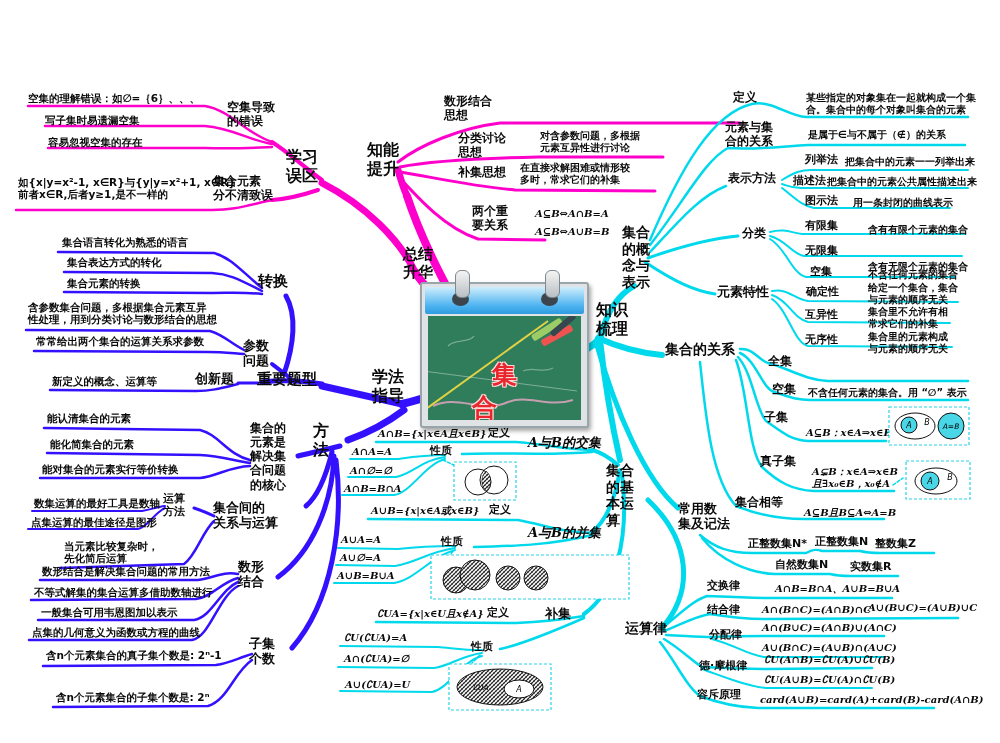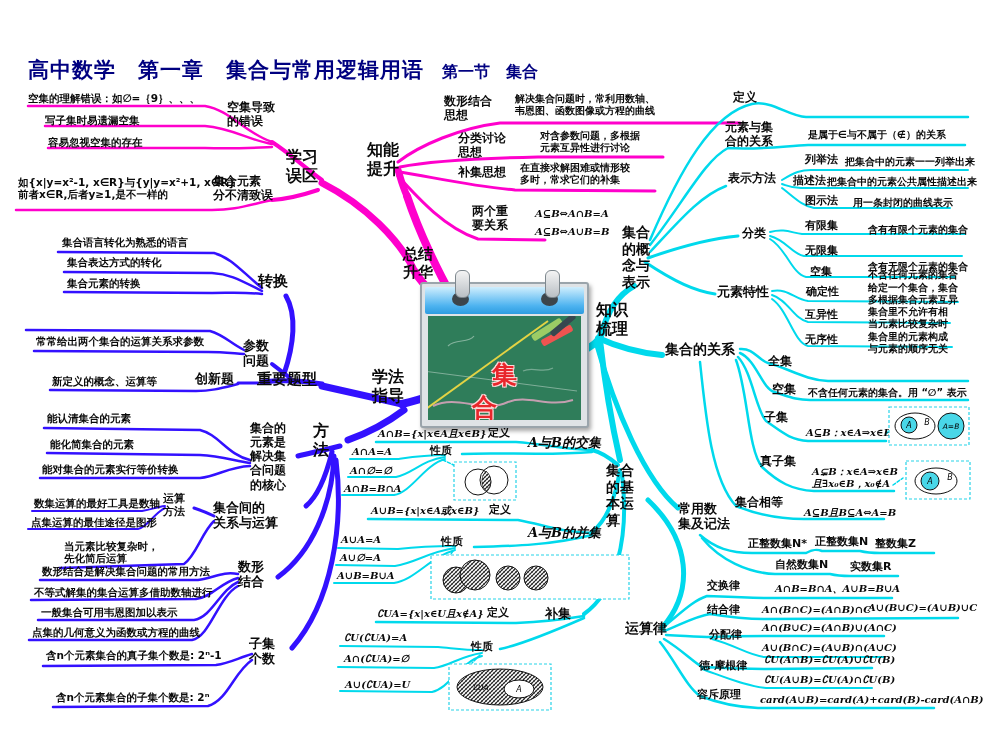--- a/index.html
+++ b/index.html
@@ -149,23 +149,20 @@
     <path d="M238,574 C222,571 214,578 198,580 L40,580" stroke-width="2.5"></path>
     <path d="M238,578 C220,583 212,597 196,599 L31,600" stroke-width="2.5"></path>
     <path d="M238,582 C220,590 212,617 194,620 L38,620" stroke-width="2.5"></path>
     <path d="M238,586 C218,597 210,637 192,640 L29,640" stroke-width="2.5"></path>
     <path d="M336,460 C344,525 332,602 292,648" stroke-width="5"></path>
     <path d="M252,654 C238,658 230,663 216,665 L43,666" stroke-width="2.5"></path>
     <path d="M252,660 C234,672 228,700 208,706 L53,707" stroke-width="2.5"></path>
   </g>
 </svg>
 
-<div class="title">
-  <span class="main">高中数学　第一章　集合与常用逻辑用语</span><span class="sec">第一节　集合</span>
-</div>
 
 <div class="clip" style="left:455px;top:270px"></div>
 <div class="clip" style="left:545px;top:270px"></div>
 <div class="frame">
   <div class="header"></div>
   <div class="cliphole" style="left:30px;top:8px"></div>
   <div class="cliphole" style="left:119px;top:8px"></div>
   <div class="board">
     <svg width="149" height="104">
       <path d="M-5,95 L120,5" stroke="#e3d344" stroke-width="2" fill="none"></path>
@@ -180,76 +177,76 @@
     <div class="chalk" style="left:120px;top:6px;width:30px;height:6px;background:#37474f;transform:rotate(-40deg)"></div>
   </div>
 </div>
 
 <div class="n t15" style="left:403px;top:246px">总结
 升华</div>
 <div class="n t16" style="left:286px;top:148px">学习
 误区</div>
 <div class="n t12" style="left:227px;top:100px">空集导致
 的错误</div>
-<div class="n t105" style="left:28px;top:92px">空集的理解错误：如∅=｛9｝、、、</div>
+<div class="n t105" style="left:28px;top:92px">空集的理解错误：如∅=｛6｝、、、</div>
 <div class="n t105" style="left:45px;top:114px">写子集时易遗漏空集</div>
 <div class="n t105" style="left:48px;top:136px">容易忽视空集的存在</div>
 <div class="n t12" style="left:213px;top:174px">集合元素
 分不清致误</div>
 <div class="n t105" style="left:18px;top:176px">如{x|y=x²-1, x∈R}与{y|y=x²+1, x∈R}
 前者x∈R,后者y≥1,是不一样的</div>
 <div class="n t16" style="left:367px;top:141px">知能
 提升</div>
 <div class="n t12" style="left:444px;top:94px">数形结合
 思想</div>
-<div class="n t10" style="left:515px;top:93px">解决集合问题时，常利用数轴、
-韦恩图、函数图像或方程的曲线</div>
 <div class="n t12" style="left:458px;top:131px">分类讨论
 思想</div>
 <div class="n t10" style="left:540px;top:130px">对含参数问题，多根据
 元素互异性进行讨论</div>
 <div class="n t12" style="left:458px;top:165px">补集思想</div>
 <div class="n t10" style="left:520px;top:162px">在直接求解困难或情形较
 多时，常求它们的补集</div>
 <div class="n t12" style="left:472px;top:204px">两个重
 要关系</div>
 <div class="n t10 m" style="left:535px;top:208px">A⊆B⇔A∩B=A</div>
 <div class="n t10 m" style="left:535px;top:226px">A⊆B⇔A∪B=B</div>
 
 <div class="n t16" style="left:596px;top:301px">知识
 梳理</div>
 <div class="n t14" style="left:622px;top:224px">集合
 的概
 念与
 表示</div>
 <div class="n t12" style="left:733px;top:90px">定义</div>
+<div class="n t10" style="left:806px;top:92px">某些指定的对象集在一起就构成一个集
+合。集合中的每个对象叫集合的元素</div>
 <div class="n t12" style="left:725px;top:120px">元素与集
 合的关系</div>
 <div class="n t10" style="left:808px;top:129px">是属于∈与不属于（∉）的关系</div>
 <div class="n t12" style="left:728px;top:171px">表示方法</div>
 <div class="n t11" style="left:805px;top:154px">列举法</div>
 <div class="n t10" style="left:845px;top:156px">把集合中的元素一一列举出来</div>
 <div class="n t11" style="left:793px;top:175px">描述法</div>
 <div class="n t10" style="left:827px;top:176px">把集合中的元素公共属性描述出来</div>
 <div class="n t11" style="left:805px;top:195px">图示法</div>
 <div class="n t10" style="left:853px;top:197px">用一条封闭的曲线表示</div>
 <div class="n t12" style="left:742px;top:226px">分类</div>
 <div class="n t11" style="left:805px;top:220px">有限集</div>
 <div class="n t10" style="left:868px;top:224px">含有有限个元素的集合</div>
 <div class="n t11" style="left:805px;top:245px">无限集</div>
 <div class="n t10" style="left:868px;top:261px">含有无限个元素的集合</div>
 <div class="n t11" style="left:810px;top:266px">空集</div>
 <div class="n t10" style="left:868px;top:269px">不含任何元素的集合</div>
 <div class="n t13" style="left:717px;top:284px">元素特性</div>
 <div class="n t11" style="left:806px;top:286px">确定性</div>
 <div class="n t10" style="left:868px;top:282px">给定一个集合，集合
-多根据集合元素互异</div>
+与元素的顺序无关</div>
 <div class="n t11" style="left:805px;top:309px">互异性</div>
 <div class="n t10" style="left:868px;top:306px">集合里不允许有相
-当元素比较复杂时</div>
+常求它们的补集</div>
 <div class="n t11" style="left:805px;top:334px">无序性</div>
 <div class="n t10" style="left:868px;top:331px">集合里的元素构成
 与元素的顺序无关</div>
 
 <div class="n t14" style="left:665px;top:341px">集合的关系</div>
 <div class="n t12" style="left:768px;top:354px">全集</div>
 <div class="n t12" style="left:772px;top:382px">空集</div>
 <div class="n t10" style="left:808px;top:387px">不含任何元素的集合。用 “∅” 表示</div>
 <div class="n t12" style="left:764px;top:410px">子集</div>
 <div class="n t10 m" style="left:806px;top:427px">A⊆B：x∈A⇒x∈B</div>
@@ -351,20 +348,22 @@
 
 <div class="n t16" style="left:372px;top:368px">学法
 指导</div>
 <div class="n t15" style="left:257px;top:371px">重要题型</div>
 <div class="n t15" style="left:258px;top:273px">转换</div>
 <div class="n t105" style="left:62px;top:236px">集合语言转化为熟悉的语言</div>
 <div class="n t105" style="left:67px;top:256px">集合表达方式的转化</div>
 <div class="n t105" style="left:67px;top:277px">集合元素的转换</div>
 <div class="n t13" style="left:243px;top:338px">参数
 问题</div>
+<div class="n t105" style="left:28px;top:301px">含参数集合问题，多根据集合元素互异
+性处理，用到分类讨论与数形结合的思想</div>
 <div class="n t105" style="left:36px;top:335px">常常给出两个集合的运算关系求参数</div>
 <div class="n t13" style="left:195px;top:371px">创新题</div>
 <div class="n t105" style="left:52px;top:375px">新定义的概念、运算等</div>
 <div class="n t16" style="left:313px;top:422px">方
 法</div>
 <div class="n t12" style="left:250px;top:421px">集合的
 元素是
 解决集
 合问题
 的核心</div>

